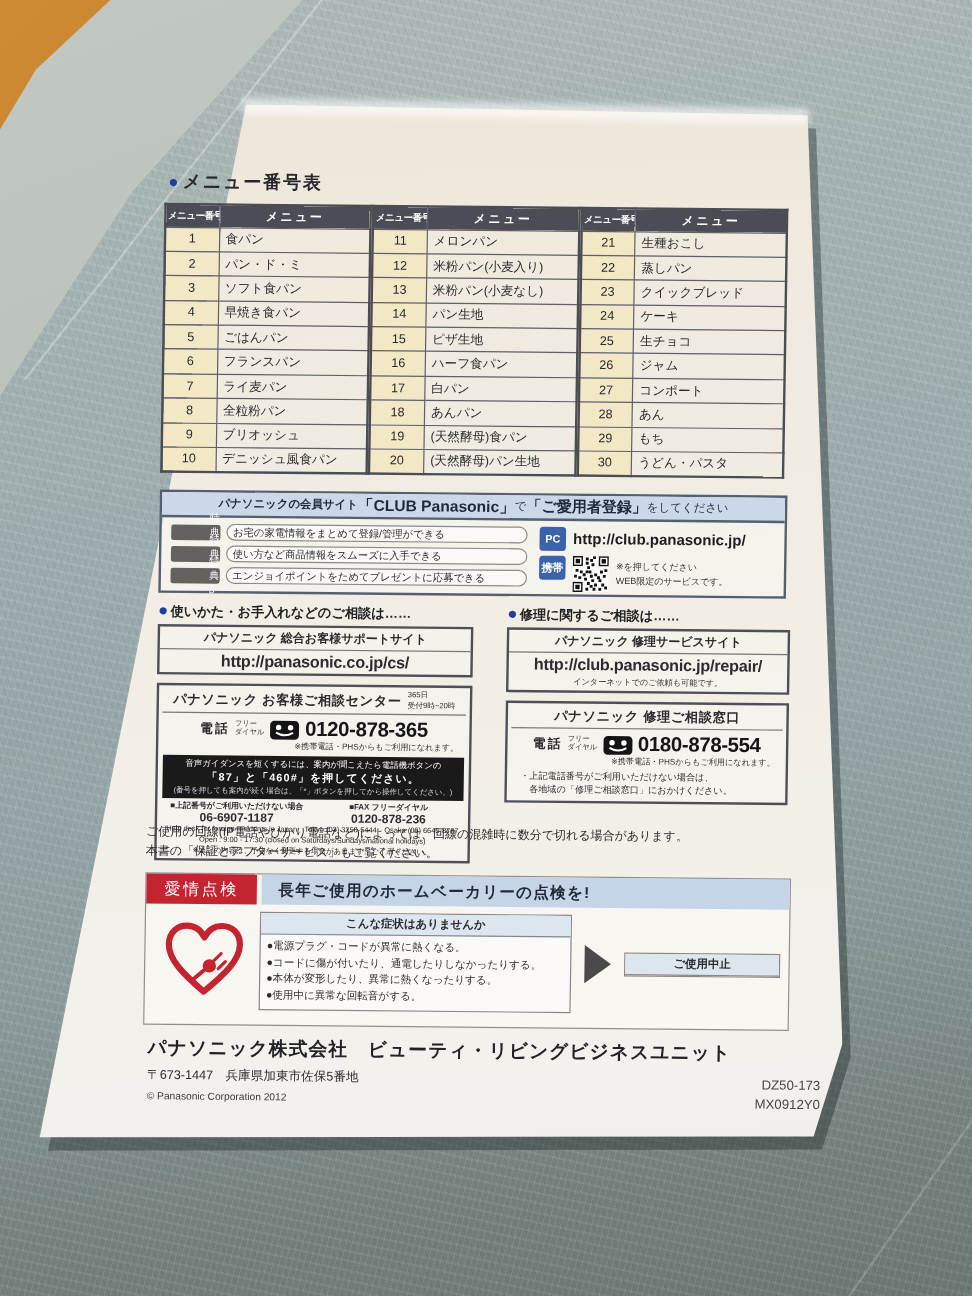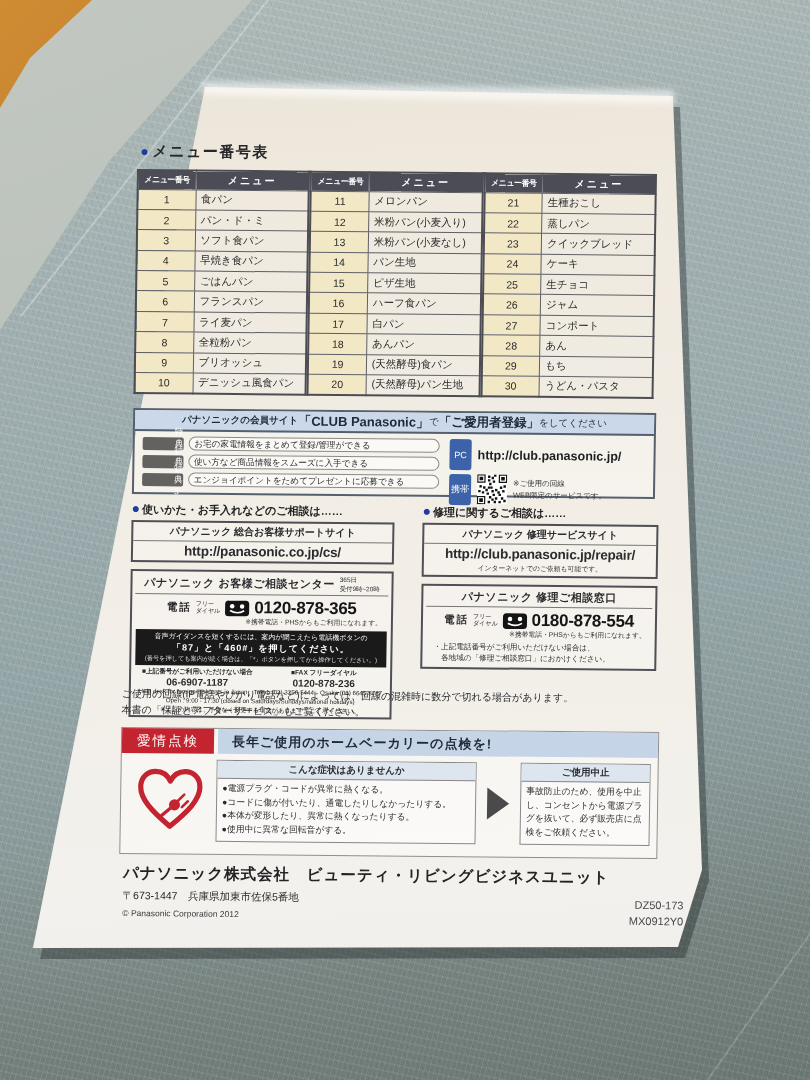--- a/index.html
+++ b/index.html
@@ -38,21 +38,21 @@
   .abs{position:absolute;}
   .blue-dot{color:#1c3e9e;font-size:14px;margin-right:2px;}
 
   
   .menu-title{left:140px;top:142px;font-size:15px;font-weight:bold;letter-spacing:1.5px;color:#27272b;}
   .menu-tables{left:137px;top:169px;width:520px;display:flex;}
   table.menu{border-collapse:collapse;table-layout:fixed;width:173.4px;}
   table.menu th,table.menu td{border:1px solid #5f5f64;overflow:hidden;white-space:nowrap;}
   table.menu{border:2px solid #4c4c53;}
   table.menu th{height:19px;background:var(--table_header,#4b4c55);color:#fff;font-weight:bold;}
-  th.h-no{width:58px;font-size:8px;letter-spacing:-0.5px;}
+  th.h-no{width:45px;font-size:8px;letter-spacing:-0.5px;}
   th.h-menu{font-size:10px;letter-spacing:2px;}
   table.menu td{height:20.4px;font-size:10.5px;color:#2a2a2c;}
   td.no{background:var(--number_cell,#f2e8c5);text-align:center;}
   td.name{padding-left:5px;letter-spacing:0;}
 
   
   .club{left:137px;top:408px;width:523px;height:86px;border:2px solid #55606e;background:rgba(255,255,255,.30);}
   .club-header{height:21px;background:var(--club_header_bg,#cbd8e9);border-bottom:2px solid #55606e;
     display:flex;align-items:center;justify-content:center;color:#1e2a3a;}
   .club-header .seg1{font-size:9.5px;font-weight:bold;}
@@ -61,22 +61,22 @@
   .club-header .seg4{font-size:12.5px;font-weight:bold;}
   .club-header .seg5{font-size:9.5px;font-weight:normal;}
   .club-body{display:flex;padding:5px 6px 4px 8px;}
   .benefits{width:297px;display:flex;flex-direction:column;gap:4px;}
   .benefit-row{display:flex;align-items:center;gap:5px;}
   .benefit-badge{flex:0 0 40px;height:13px;background:var(--badge_gray,#63625e);color:#fff;font-size:8.5px;
     display:flex;align-items:center;justify-content:center;border-radius:2px;padding-left:32px;}
   .benefit-text{flex:1;border:1px solid #8a8a88;border-radius:8px;font-size:8.6px;height:14px;line-height:12px;padding:0 5px;background:rgba(255,255,255,.5);}
   .club-right{flex:1;padding-left:10px;}
   .pc-row{display:flex;align-items:center;gap:6px;}
-  .badge-blue{flex:0 0 22px;height:31px;background:var(--badge_blue,#3c63aa);color:#fff;border-radius:3px;
-    font-size:9px;font-weight:normal;display:flex;align-items:center;justify-content:center;}
+  .badge-blue{flex:0 0 22px;height:20px;background:var(--badge_blue,#3c63aa);color:#fff;border-radius:3px;
+    font-size:9px;font-weight:bold;display:flex;align-items:center;justify-content:center;}
   .pc-url{font-size:12.5px;font-weight:bold;color:#1e1e20;}
   .mobile-row{display:flex;gap:6px;margin-top:4px;align-items:flex-start;}
   .mobile-note{font-size:7.5px;line-height:1.6;padding-top:3px;color:#333;}
 
   
   .section-heading{font-size:11px;font-weight:bold;color:#222;}
   .support-col{left:137px;top:500px;width:263px;}
   .repair-col{left:428px;top:500px;width:236px;}
   .white-box{border:2px solid #4f4f55;margin-top:3px;text-align:center;background:rgba(255,255,255,.25);}
   .site-title{font-size:10px;font-weight:bold;padding:2px 0;border-bottom:1px solid #777;}
@@ -367,21 +367,21 @@
                   <rect x="15" y="19" width="2" height="2"></rect>
                 <rect x="9" y="22" width="2" height="2"></rect>
                   <rect x="14" y="22" width="2" height="2"></rect>
                   <rect x="18" y="22" width="2" height="2"></rect>
                 <rect x="22" y="9" width="2" height="2"></rect>
                   <rect x="9" y="10" width="2" height="2"></rect>
                   <rect x="22" y="21" width="2" height="2"></rect>
               </g>
             </svg>
             <div class="mobile-note">
-              <div>※ご使用の回線</div>
+              <div>※を押してください</div>
               <div>WEB限定のサービスです。</div>
             </div>
           </div>
         </div>
       </div>
     </div>
 
     <div class="abs support-col">
       <div class="section-heading"><span class="blue-dot">●</span><span>使いかた・お手入れなどのご相談は……</span></div>
       <div class="white-box">
@@ -488,21 +488,20 @@
           <div class="symptom-list">
             <div>●電源プラグ・コードが異常に熱くなる。</div>
             <div>●コードに傷が付いたり、通電したりしなかったりする。</div>
             <div>●本体が変形したり、異常に熱くなったりする。</div>
             <div>●使用中に異常な回転音がする。</div>
           </div>
         </div>
         <div class="insp-arrow"></div>
         <div class="stop">
           <div class="panel-title">ご使用中止</div>
-          <div class="stop-text">事故防止のため、使用を中止し、コンセントから電源プラグを抜いて、必ず販売店に点検をご依頼ください。</div>
         </div>
       </div>
     </div>
 
     <div class="abs footer-company">パナソニック株式会社　ビューティ・リビングビジネスユニット</div>
     <div class="abs footer-address">〒673-1447　兵庫県加東市佐保5番地</div>
     <div class="abs footer-copyright">© Panasonic Corporation 2012</div>
     <div class="abs footer-codes">
       <div>DZ50-173</div>
       <div>MX0912Y0</div>

